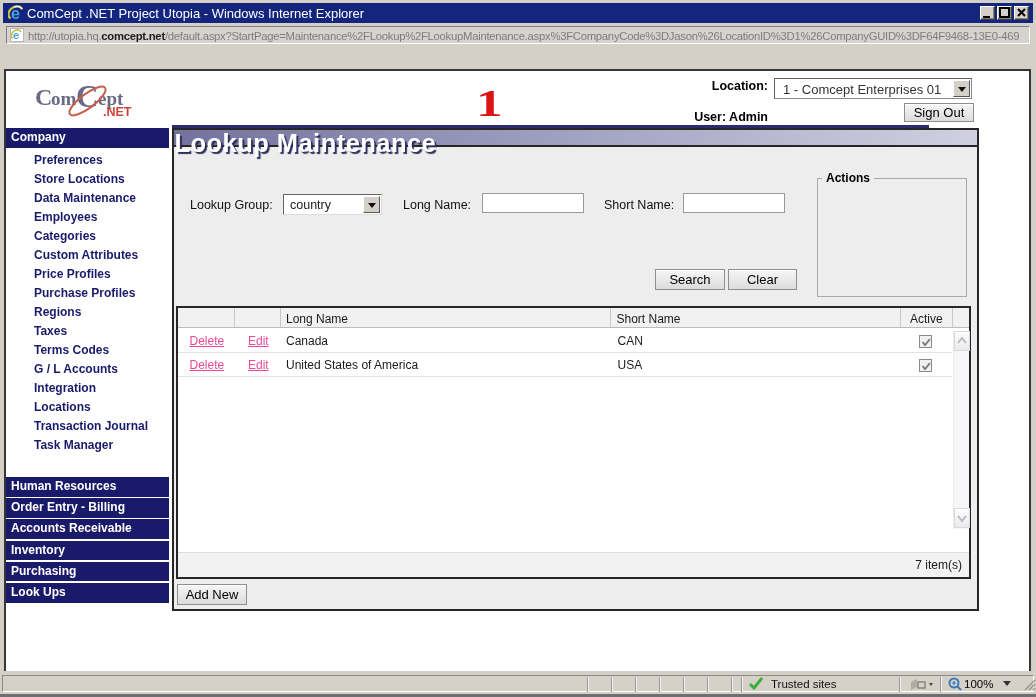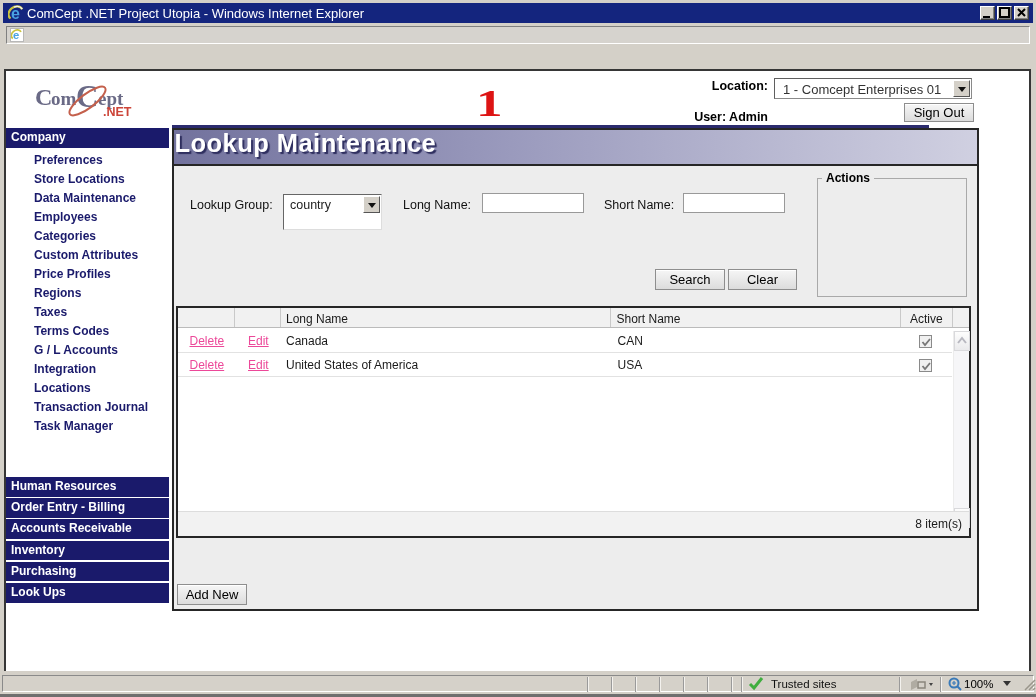--- a/index.html
+++ b/index.html
@@ -46,37 +46,37 @@
 #signout { left:904px; top:103px; width:70px; height:19px; line-height:17px; }
 
 
 .navhead { left:6px; width:163px; background:#1a1a6b; color:#fff; font-weight:bold; font-size:12px;
   padding-left:5px; line-height:19px; height:19.5px; }
 #sideitems { left:6px; top:150.5px; width:163px; }
 #sideitems div { height:19px; line-height:19px; padding-left:28px; color:#1a1a6b; font-weight:bold; font-size:12px; white-space:nowrap; }
 
 
 #main { left:172px; top:128px; width:807px; height:483px; border:2px solid #262626; background:#ededed; }
-#mtitle { position:absolute; left:0; top:0; width:803px; height:36px;
+#mtitle { position:absolute; left:0; top:0; width:803px; height:17px;
   background:linear-gradient(90deg,#72729d 0%,#9a9abd 42%,#d0d0e1 100%);
   border-bottom:2px solid #262626;text-align:right; }
 #mtitle span { position:absolute; left:0.5px; top:-1px; font-size:25.5px; font-weight:bold; color:#fff;
   text-shadow:2px 2px 1px #2e2e5e; letter-spacing:0.45px; }
 fieldset { position:absolute; border:1px solid #a9a9a9; }
 legend { font-size:12px; font-weight:bold; color:#000; padding:0 4px; margin-left:4px; }
 #fsearch { left:6px; top:41px; width:627px; height:125px; }
 #factions { left:643px; top:41px; width:150px; height:126px; }
 .flabel { position:absolute; font-size:12.5px; color:#111; white-space:nowrap; }
 .tinput { position:absolute; height:20px; background:#fff; border:1px solid #999; }
 .selbox { position:absolute; background:#fff; border-top:1px solid #666; border-left:1px solid #666;
   border-bottom:1px solid #ddd; border-right:1px solid #ddd; }
 .selbox .txt { position:absolute; left:6px; top:3px; font-size:12.5px; color:#222; }
 
 
-#tablebox { position:absolute; left:2px; top:176px; width:795px; height:232px; background:#fff; border:2px solid #262626; }
+#tablebox { position:absolute; left:2px; top:176px; width:795px; height:273px; background:#fff; border:2px solid #262626; }
 .hcell { position:absolute; top:0; height:18.5px; background:#f1f1f1; border-right:1px solid #c9c9c9; font-size:12px; color:#1a1a1a; padding-top:3.5px; }
 .trow { position:absolute; left:0; width:774px; height:24px; border-bottom:1px solid #e2e2e2; font-size:12px; color:#1a1a1a; }
 .trow a { color:#ec4899; text-decoration:underline; }
 .cell { position:absolute; top:5px; white-space:nowrap; }
 .chk { position:absolute; width:13px; height:13px; background:#f0f0f0; border:1px solid #8a8a8a; top:6px; }
 .chk svg { position:absolute; left:0px; top:0px; }
 #vscroll { position:absolute; left:774.5px; top:23px; width:16.5px; height:198px; background:#f6f6f8; border-left:1px solid #ececec; }
 .sbtn { position:absolute; left:0.5px; width:16px; height:20px; background:linear-gradient(#fdfdfd,#eaeaec); border:1px solid #d9d9dc; }
 #tfoot { position:absolute; left:0; bottom:0; width:791px; height:25.5px; background:#f2f2f2; border-top:1px solid #ddd;
   font-size:12px; color:#1a1a1a; text-align:right; line-height:25px; padding-right:7px; }
@@ -112,20 +112,21 @@
 </div>
 
 <div class="abs" id="addrbar">
   <div id="addrfield">
     <div id="addricon">
         <svg width="12" height="12" viewBox="0 0 17 17" style="position:absolute;left:0;top:0">
       <text x="3" y="14" font-family="Liberation Sans" font-size="16" font-weight="bold" fill="#49a3e2">e</text>
       <path d="M2.5,13.5 A 7.6 6.2 -35 1 1 14.2 4.2" fill="none" stroke="#c9c341" stroke-width="2.4"></path>
     </svg>
       </div>
+    <div id="urltext">http://utopia.hq.<b>comcept.net</b>/default.aspx?StartPage=Maintenance%2FLookup%2FLookupMaintenance.aspx%3FCompanyCode%3DJason%26LocationID%3D1%26CompanyGUID%3DF64F9468-13E0-469</div>
   </div>
 </div>
 
 <div class="abs" id="menubar">
   <span style="left:10px"><u>F</u>ile</span>
   <span style="left:41px"><u>E</u>dit</span>
   <span style="left:77px"><u>V</u>iew</span>
   <span style="left:113px">F<u>a</u>vorites</span>
   <span style="left:175px"><u>T</u>ools</span>
   <span style="left:215px"><u>H</u>elp</span>
@@ -153,20 +154,21 @@
 
 <div class="abs navhead" style="top:128px">Company</div>
 <div class="abs" id="sideitems">
   <div>Preferences</div>
   <div>Store Locations</div>
   <div>Data Maintenance</div>
   <div>Employees</div>
   <div>Categories</div>
   <div>Custom Attributes</div>
   <div>Price Profiles</div>
+  <div>Purchase Profiles</div>
   <div>Regions</div>
   <div>Taxes</div>
   <div>Terms Codes</div>
   <div>G / L Accounts</div>
   <div>Integration</div>
   <div>Locations</div>
   <div>Transaction Journal</div>
   <div>Task Manager</div>
 </div>
 <div class="abs navhead" style="top:477px">Human Resources</div>
@@ -181,21 +183,21 @@
 <div class="abs" id="main">
   <div id="mtitle">
       <span>Lookup Maintenance</span>
     </div>
 
   <fieldset id="factions">
       <legend>Actions</legend>
     </fieldset>
 
   <div class="flabel" style="left:16px;top:68px">Lookup Group:</div>
-  <div class="selbox" style="left:109px;top:64px;width:99px;height:36px">
+  <div class="selbox" style="left:109px;top:64px;width:99px;height:21px">
       <span class="txt">country</span>
       <div class="dropbtn"></div>
     </div>
   <div class="flabel" style="left:229px;top:68px">Long Name:</div>
   <div class="tinput" style="left:308px;top:63px;width:102px"></div>
   <div class="flabel" style="left:430px;top:68px">Short Name:</div>
   <div class="tinput" style="left:509px;top:63px;width:102px"></div>
   <div class="abs btn" style="left:481px;top:139px;width:70px;height:21px;line-height:19px">Search</div>
   <div class="abs btn" style="left:554px;top:139px;width:69px;height:21px;line-height:19px">Clear</div>
 
@@ -232,21 +234,21 @@
     </div>
 
     <div id="vscroll">
       <div class="sbtn" style="top:0"><svg width="14" height="18">
             <path d="M3 11 L7 6 L11 11" stroke="#b8b8c0" stroke-width="2" fill="none"></path>
           </svg></div>
       <div class="sbtn" style="top:177px"><svg width="14" height="18">
             <path d="M3 7 L7 12 L11 7" stroke="#b8b8c0" stroke-width="2" fill="none"></path>
           </svg></div>
     </div>
-    <div id="tfoot">8 item(s)</div>
+    <div id="tfoot">7 item(s)</div>
   </div>
 
   <div class="abs btn" id="addnew" style="position:absolute;left:3px;top:454px">Add New</div>
 </div>
 
 <div class="abs" id="statusbar">
   <div id="statuspanel">
     <div class="sdiv" style="left:584px"></div>
     <div class="sdiv" style="left:608px"></div>
     <div class="sdiv" style="left:632px"></div>

